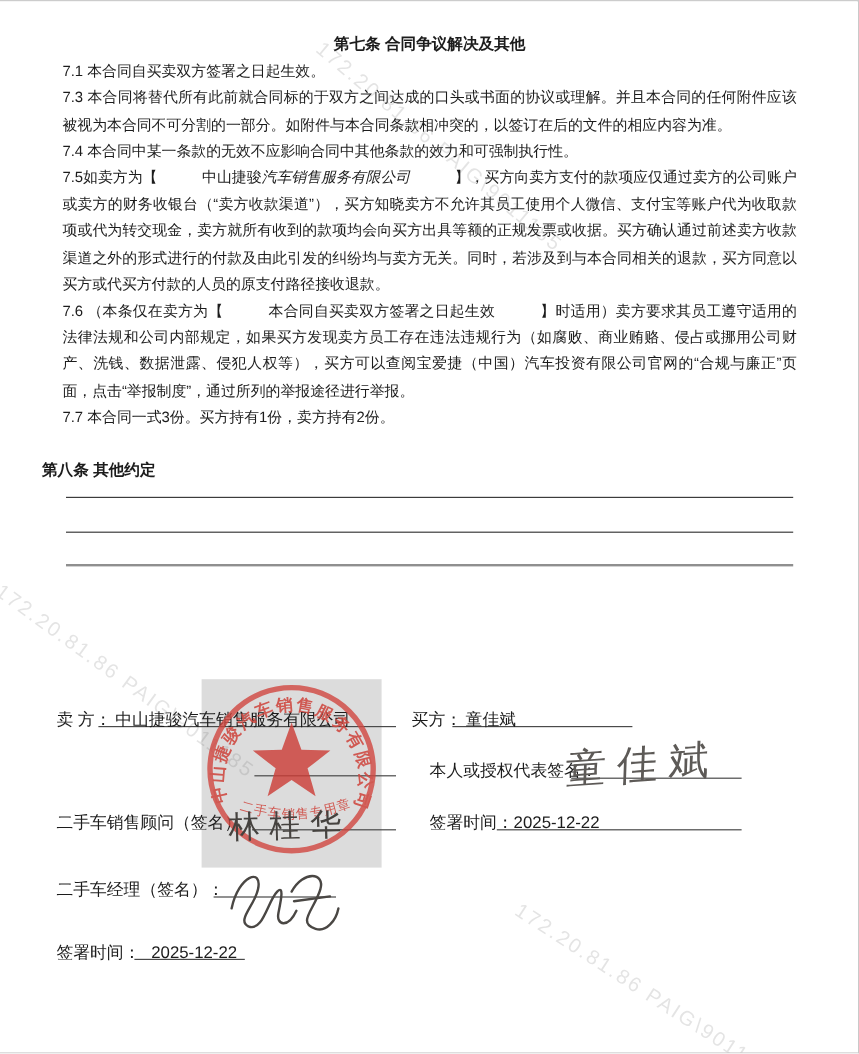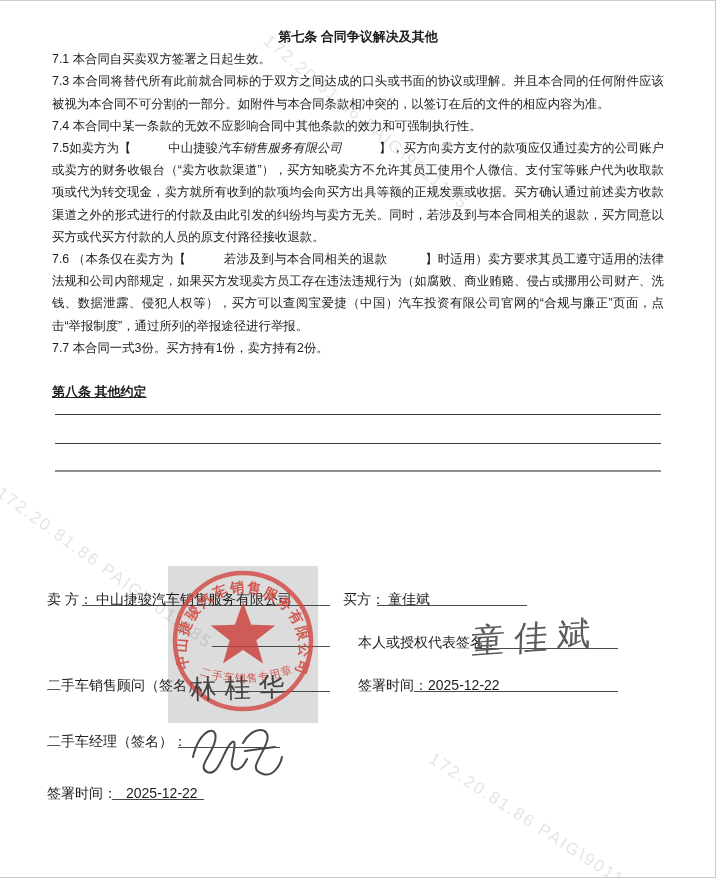--- a/index.html
+++ b/index.html
@@ -37,21 +37,21 @@
   .h-article {
     margin:0; font-size:13px; font-weight:700; line-height:22.2px;text-align:center;
   }
   .clause {
     margin:0; font-size:12.4px; line-height:22.2px;
     text-align:justify;
   }
   .clause span.b { font-weight:400; }
   .clause span.i { font-style:italic; }
   
-  .h8 { position:absolute; left:52px; top:380px; z-index:3;text-decoration:underline; }
+  .h8 { position:absolute; left:35px; top:380px; z-index:3; }
   .blank-line { position:absolute; left:55px; width:606px; background:#3c3c3c; height:1px; z-index:3; }
   .bl1 { top:413px; }
   .bl2 { top:442px; }
   .bl3 { top:469px; height:2px; background:#8f8f8f; }
   
   .sig-label, .sig-value {
     position:absolute; font-size:14px; line-height:17px; z-index:4; white-space:nowrap;
   }
   .uline {
     position:absolute; height:17px; border-bottom:1px solid #4a4a4a; z-index:3;
@@ -89,21 +89,21 @@
 
   <div class="gray-box"></div>
 
   <div class="content">
     <p class="h-article">第七条  合同争议解决及其他</p>
     <div id="clauses">
         <p class="clause"><span>7.1  本合同自买卖双方签署之日起生效。</span></p>
         <p class="clause"><span>7.3  本合同将替代所有此前就合同标的于双方之间达成的口头或书面的协议或理解。并且本合同的任何附件应该被视为本合同不可分割的一部分。</span><span class="b">如附件与本合同条款相冲突的，以签订在后的文件的相应内容为准。</span></p>
         <p class="clause"><span>7.4  本合同中某一条款的无效不应影响合同中其他条款的效力和可强制执行性。</span></p>
         <p class="clause"><span class="b">7.5如卖方为【　　　中山捷骏</span><span class="b i">汽车销售服务有限公司</span><span class="b">　　　】，买方向卖方支付的款项应仅通过卖方的公司账户或卖方的财务收银台（“卖方收款渠道”），买方知晓卖方不允许其员工使用个人微信、支付宝等账户代为收取款项或代为转交现金，卖方就所有收到的款项均会向买方出具等额的正规发票或收据。买方确认通过前述卖方收款渠道之外的形式进行的付款及由此引发的纠纷均与卖方无关。同时，若涉及到与本合同相关的退款，买方同意以买方或代买方付款的人员的原支付路径接收退款。</span></p>
-        <p class="clause"><span>7.6 </span><span class="b">（本条仅在卖方为【　　　若涉及到与本合同相关的退款　　　】时适用）</span><span>卖方要求其员工遵守适用的法律法规和公司内部规定，如果买方发现卖方员工存在违法违规行为（如腐败、商业贿赂、侵占或挪用公司财产、洗钱、数据泄露、侵犯人权等），买方可以查阅宝爱捷（中国）汽车投资有限公司官网的“合规与廉正”页面，点击“举报制度”，通过所列的举报途径进行举报。</span></p>
+        <p class="clause"><span>7.6 </span><span class="b">（本条仅在卖方为【　　　本合同自买卖双方签署之日起生效　　　】时适用）</span><span>卖方要求其员工遵守适用的法律法规和公司内部规定，如果买方发现卖方员工存在违法违规行为（如腐败、商业贿赂、侵占或挪用公司财产、洗钱、数据泄露、侵犯人权等），买方可以查阅宝爱捷（中国）汽车投资有限公司官网的“合规与廉正”页面，点击“举报制度”，通过所列的举报途径进行举报。</span></p>
         <p class="clause"><span>7.7  本合同一式3份。买方持有1份，卖方持有2份。</span></p>
       </div>
   </div>
 
   <p class="h-article h8">第八条  其他约定</p>
   <div class="blank-line bl1"></div>
   <div class="blank-line bl2"></div>
   <div class="blank-line bl3"></div>
 
   <span class="sig-label" style="left:47px;top:590px">卖  方：</span>

